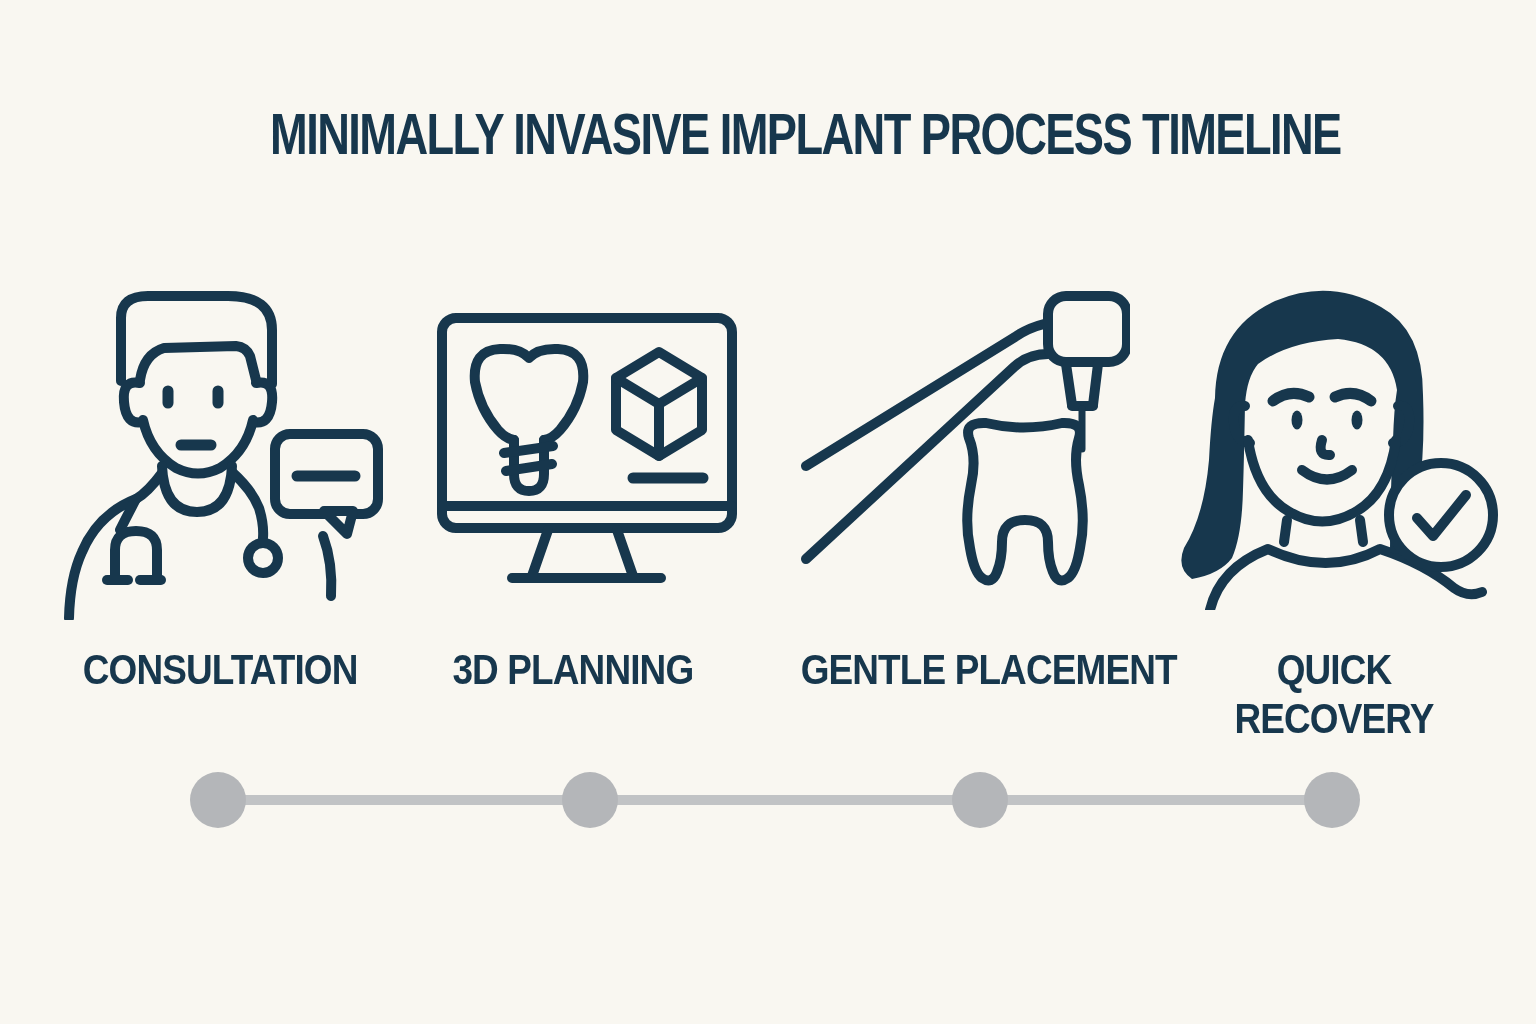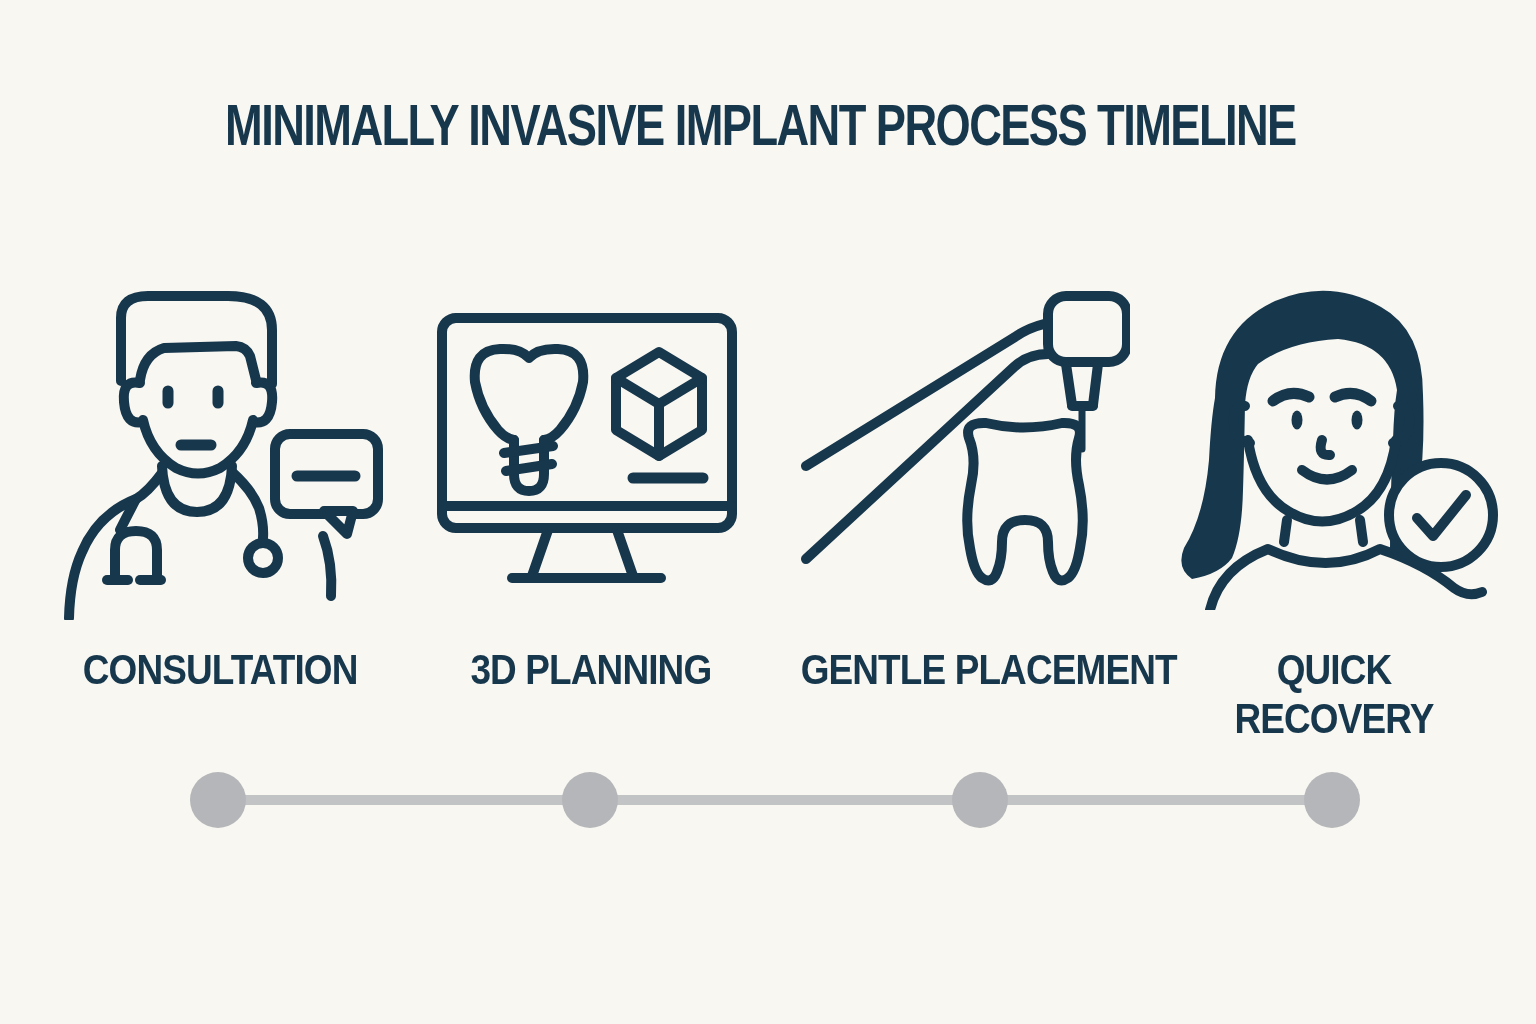--- a/index.html
+++ b/index.html
@@ -9,34 +9,34 @@
     --timeline_line:#c1c3c5;
   }
   html,body{margin:0;padding:0;}
   body{background:#e8e8e8;}
   .canvas{
     position:relative;width:1536px;height:1024px;overflow:hidden;
     background:var(--background);
     font-family:"Liberation Sans",sans-serif;
   }
   
-  .title-wrap{position:absolute;left:74px;width:1462px;top:91px;}
+  .title-wrap{position:absolute;left:74px;width:1462px;top:100px;text-align:center;}
   .title-text{
     display:inline-block;white-space:nowrap;
     font-size:58px;font-weight:bold;color:var(--ink);
     letter-spacing:-2px;transform:scaleX(0.78);transform-origin:center;
   }
   
   .step-label{position:absolute;top:645px;text-align:center;color:var(--ink);font-weight:bold;}
   .step-label .t{
     display:inline-block;font-size:42px;letter-spacing:-1px;line-height:49px;
     transform:scaleX(0.88);transform-origin:center top;
   }
   #label-0{left:-30px;width:500px;}
-  #label-1{left:341px;width:500px;}
+  #label-1{left:323px;width:500px;}
   #label-2{left:739px;width:500px;}
   #label-3{left:1204px;width:260px;}
   
   .icon{position:absolute;}
   #icon-0{left:60px;top:280px;}
   #icon-1{left:420px;top:290px;}
   #icon-2{left:790px;top:280px;}
   #icon-3{left:1170px;top:280px;}
   .s{fill:none;stroke:var(--ink);stroke-width:10;stroke-linecap:round;stroke-linejoin:round;}
   .s11{stroke-width:11;}

